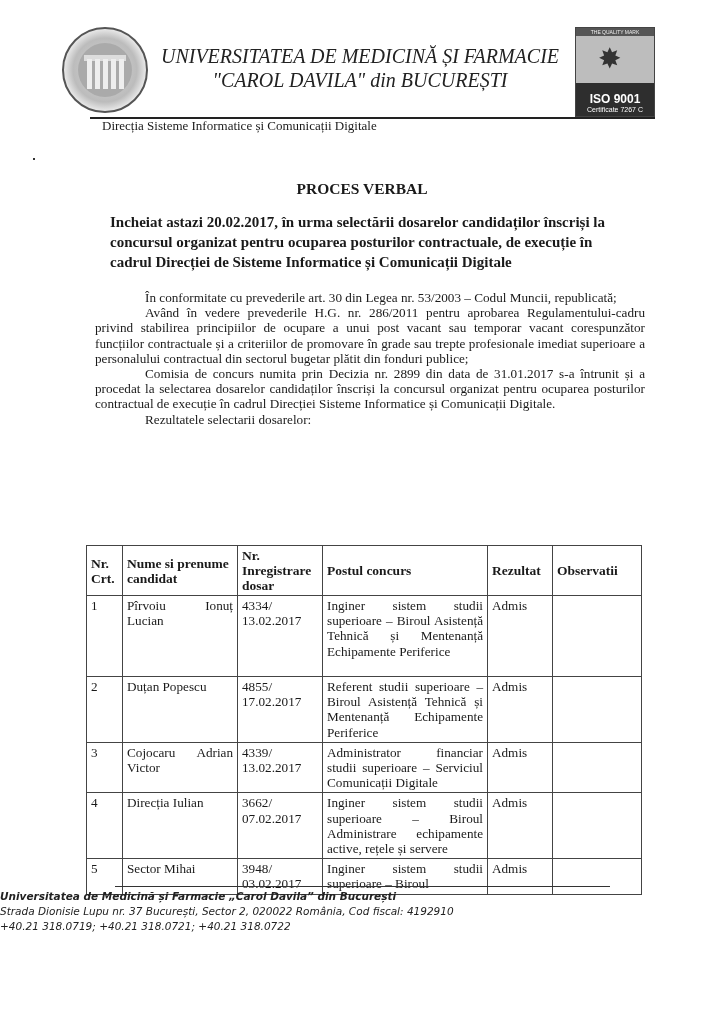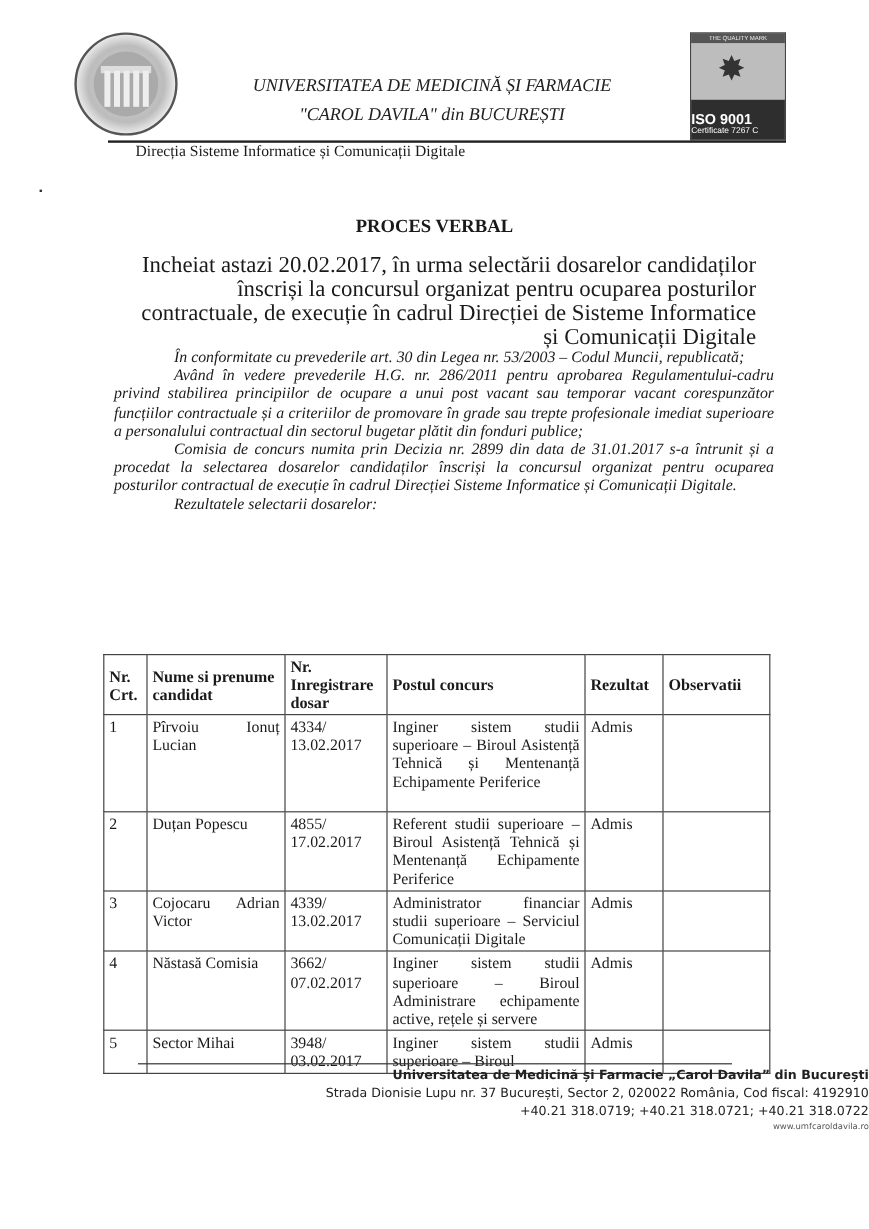--- a/index.html
+++ b/index.html
@@ -3,47 +3,47 @@
 <meta charset="utf-8">
 <style>
   html, body { margin:0; padding:0; background:#ffffff; }
   body { width:724px; height:1024px; position:relative; overflow:hidden; font-family:"Liberation Serif", serif; color:#1a1a1a; }
   .abs { position:absolute; }
   
   .logo-left { left:62px; top:27px; width:86px; height:86px; border-radius:50%; border:2px solid #555; background:radial-gradient(circle at 50% 50%, #d8d8d8 0%, #bcbcbc 55%, #e6e6e6 70%, #fff 72%); box-sizing:border-box; }
   .logo-left .inner { position:absolute; left:14px; top:14px; width:54px; height:54px; border-radius:50%; background:#aaa; overflow:hidden; }
   .logo-left .col { position:absolute; bottom:8px; width:5px; height:30px; background:#eee; }
   .logo-left .roof { position:absolute; left:6px; top:12px; width:42px; height:6px; background:#ddd; }
-  .uni-title { left:160px; top:60px; width:400px; text-align:center; font-style:italic; font-size:15px; line-height:24px; color:#222; }
+  .uni-title { left:160px; top:44px; width:400px; text-align:center; font-style:italic; font-size:20px; line-height:24px; color:#222; }
   .iso-logo { left:575px; top:27px; width:80px; height:90px; background:#9c9c9c; border:1px solid #444; box-sizing:border-box; }
   .iso-logo .top { height:8px; background:#555; color:#eee; font-size:5px; text-align:center; font-family:"Liberation Sans", sans-serif; line-height:8px; }
   .iso-logo .mid { height:47px; background:#bdbdbd; position:relative; }
   .iso-logo .mid .star { position:absolute; left:22px; top:6px; font-size:28px; color:#333; line-height:34px; }
-  .iso-logo .bot { height:33px; background:#2e2e2e; color:#fff; text-align:left; font-family:"Liberation Sans", sans-serif; }
+  .iso-logo .bot { height:33px; background:#2e2e2e; color:#fff; text-align:center; font-family:"Liberation Sans", sans-serif; }
   .iso-logo .bot .small { font-size:4px; line-height:10px; color:#bbb; }
   .iso-logo .bot .iso { font-size:12px; font-weight:bold; line-height:12px; }
   .iso-logo .bot .cert { font-size:7px; line-height:10px; }
   .head-rule { left:90px; top:117px; width:565px; height:0; border-top:2px solid #222; }
-  .dept { left:113px; top:117px; font-size:13px; line-height:18px; }
+  .dept { left:102px; top:117px; font-size:13px; line-height:18px; }
   .dot { left:33px; top:158px; width:2px; height:2px; background:#333; }
   
   .pv-title { left:0; width:724px; top:179px; text-align:center; font-weight:bold; font-size:15.5px; line-height:20px; }
-  .pv-sub { left:110px; width:520px; top:212px; text-align:right; font-weight:normal; font-size:19px; line-height:20px; }
+  .pv-sub { left:110px; width:520px; top:212px; text-align:left; font-weight:bold; font-size:15px; line-height:20px; }
   
   .body-text { left:95px; width:550px; top:290px; font-size:13.2px; line-height:15.2px; text-align:justify; }
-  .body-text p { margin:0; text-indent:50px;font-style:italic; }
+  .body-text p { margin:0; text-indent:50px; }
   
   table.res { position:absolute; left:86px; top:545px; width:555px; border-collapse:collapse; table-layout:fixed; font-size:13.2px; line-height:15.2px; }
   table.res th, table.res td { border:1px solid #444; vertical-align:top; padding:2px 4px; }
   table.res th { font-weight:bold; text-align:left; vertical-align:middle; font-size:13.5px; line-height:15px; height:42px; }
   table.res td.post { text-align:justify; text-align-last:left;margin-left:16px; }
   table.res tr.last td { border-bottom:1px solid #444; }
   
   .foot-rule { left:115px; top:886px; width:495px; border-top:1px solid #333; }
-  .footer { left:0; width:724px; top:889px; text-align:right; font-family:"DejaVu Sans", sans-serif; font-size:10.5px; line-height:15px; color:#222; }
+  .footer { left:0; width:724px; top:889px; text-align:left; font-family:"DejaVu Sans", sans-serif; font-style:italic; font-size:10.5px; line-height:15px; color:#222; }
   .footer .bold { font-weight:bold; }
   .footer .web { font-size:7px; line-height:11px; color:#555; }
 </style>
 </head>
 <body>
 
 <div class="abs logo-left">
   <div class="inner">
     <div class="roof"></div>
     <div class="col" style="left:9px"></div>
@@ -124,21 +124,21 @@
     <tr style="height:47px">
       <td>3</td>
       <td class="post">Cojocaru Adrian Victor</td>
       <td>4339/ 13.02.2017</td>
       <td class="post">Administrator financiar studii superioare – Serviciul Comunicații Digitale</td>
       <td>Admis</td>
       <td></td>
     </tr>
     <tr style="height:64px">
       <td>4</td>
-      <td>Năstasă Comisia</td>
+      <td>Direcția Iulian</td>
       <td>3662/ 07.02.2017</td>
       <td class="post">Inginer sistem studii superioare – Biroul Administrare echipamente active, rețele și servere</td>
       <td>Admis</td>
       <td></td>
     </tr>
     <tr class="last" style="height:32px">
       <td>5</td>
       <td>Sector Mihai</td>
       <td>3948/ 03.02.2017</td>
       <td class="post">Inginer sistem studii superioare – Biroul</td>
@@ -146,14 +146,13 @@
       <td></td>
     </tr>
   </tbody>
 </table>
 
 <div class="abs foot-rule"></div>
 <div class="abs footer">
   <div class="bold">Universitatea de Medicină și Farmacie „Carol Davila” din București</div>
   <div>Strada Dionisie Lupu nr. 37 București, Sector 2, 020022 România, Cod fiscal: 4192910</div>
   <div>+40.21 318.0719; +40.21 318.0721; +40.21 318.0722</div>
-  <div class="web">www.umfcaroldavila.ro</div>
 </div>
 
 </body></html>

